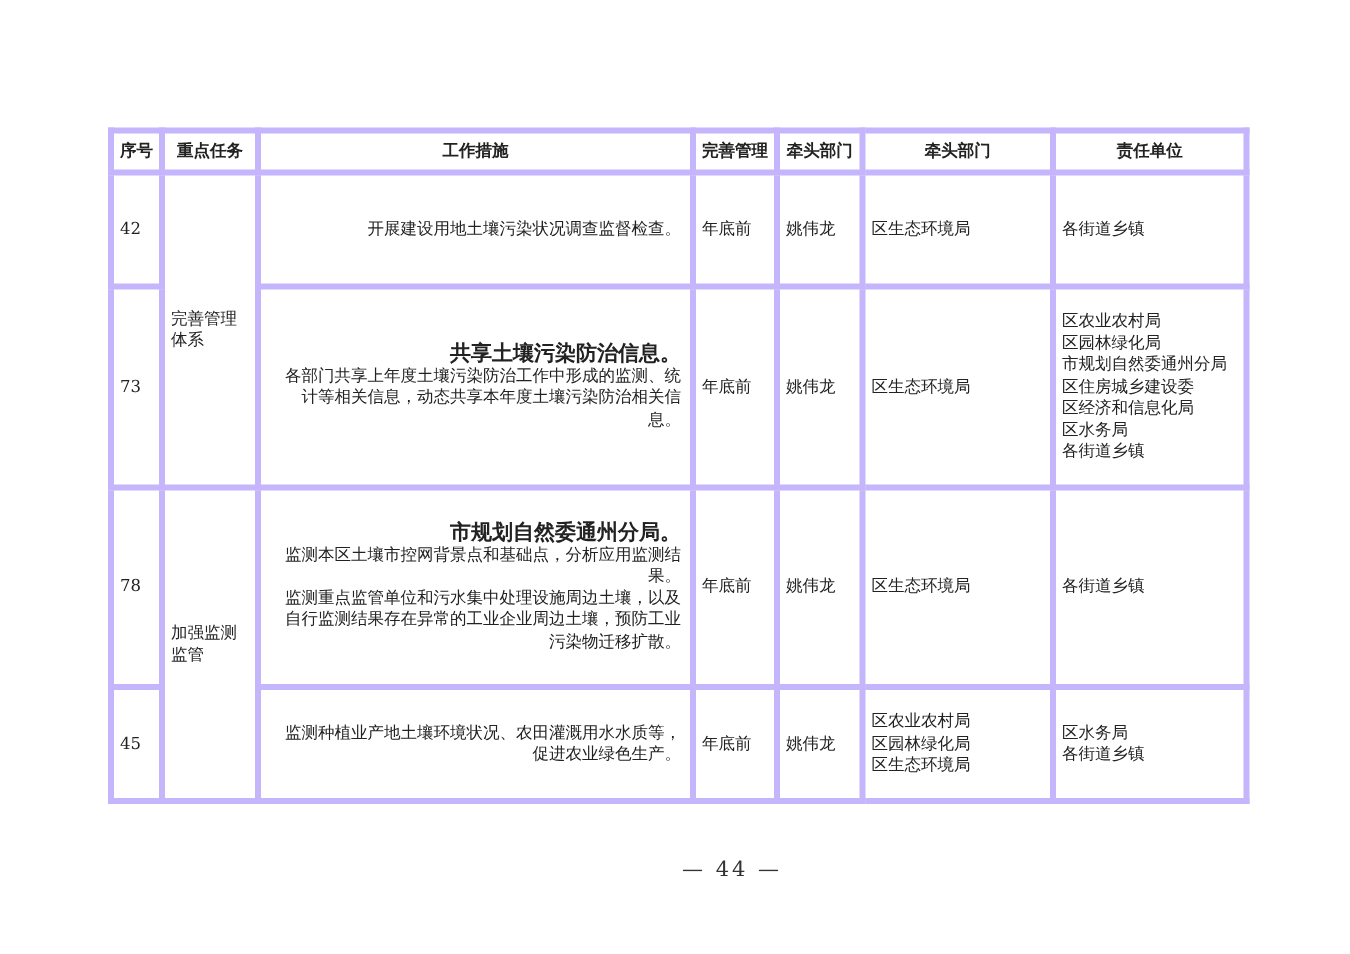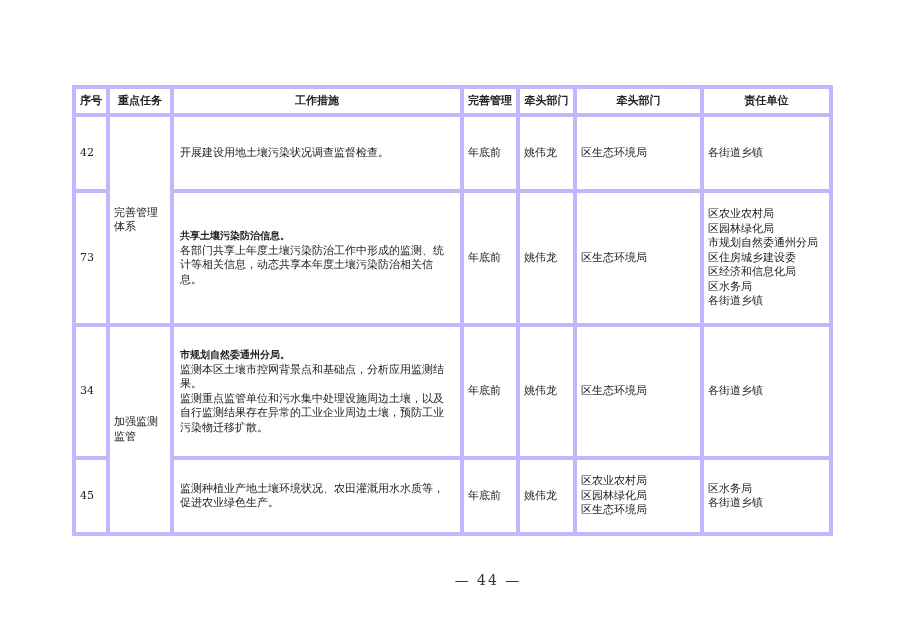--- a/index.html
+++ b/index.html
@@ -5,22 +5,22 @@
   html, body { margin:0; padding:0; background:#ffffff; }
   body { width:900px; height:636px; position:relative; overflow:hidden;
          font-family: "DejaVu Serif", "Liberation Serif", serif; color:#222; }
   table.main { position:absolute; left:72px; top:85px; border-collapse:collapse;
                table-layout:fixed; width:757px; }
   table.main td, table.main th { border:4px solid #c4b5fd; padding:0 4px; font-size:11px;
                line-height:14.5px; vertical-align:middle; }
   table.main th { height:24px; font-family:"DejaVu Sans", "Liberation Sans", sans-serif;
                font-weight:bold; font-size:11px; text-align:center; color:#222; }
   .c { text-align:left; }
-  .l { text-align:left; padding-left:6px !important; padding-right:6px !important;margin-left:13px; }
-  .bold { font-weight:bold; font-family:"DejaVu Sans", "Liberation Sans", sans-serif; font-size:10px; }
+  .l { text-align:right; padding-left:6px !important; padding-right:6px !important;margin-left:13px; }
+  .bold { font-weight:bold; font-family:"DejaVu Sans", "Liberation Sans", sans-serif; font-size:14px; }
   .line { display:block; }
   .task { text-align:left; line-height:16px; }
   .footer { position:absolute; left:0; width:900px; top:572px; text-align:center;
             font-size:14px; color:#333; font-family:"DejaVu Serif", serif; letter-spacing:2px;margin-left:38px; }
 </style>
 </head>
 <body>
 
 <table class="main">
   <colgroup>
@@ -80,21 +80,21 @@
         <span class="line">区园林绿化局</span>
         <span class="line">市规划自然委通州分局</span>
         <span class="line">区住房城乡建设委</span>
         <span class="line">区经济和信息化局</span>
         <span class="line">区水务局</span>
         <span class="line">各街道乡镇</span>
       </td>
     </tr>
 
     <tr style="height:133px">
-      <td class="c">34</td>
+      <td class="c">78</td>
       <td class="task" rowspan="2">
         <span class="line">加强监测</span>
         <span class="line">监管</span>
       </td>
       <td class="l">
         <span class="line bold">市规划自然委通州分局。</span>
         <span class="line">监测本区土壤市控网背景点和基础点，分析应用监测结果。</span>
         <span class="line">监测重点监管单位和污水集中处理设施周边土壤，以及自行监测结果存在异常的工业企业周边土壤，预防工业污染物迁移扩散。</span>
       </td>
       <td class="c">年底前</td>

